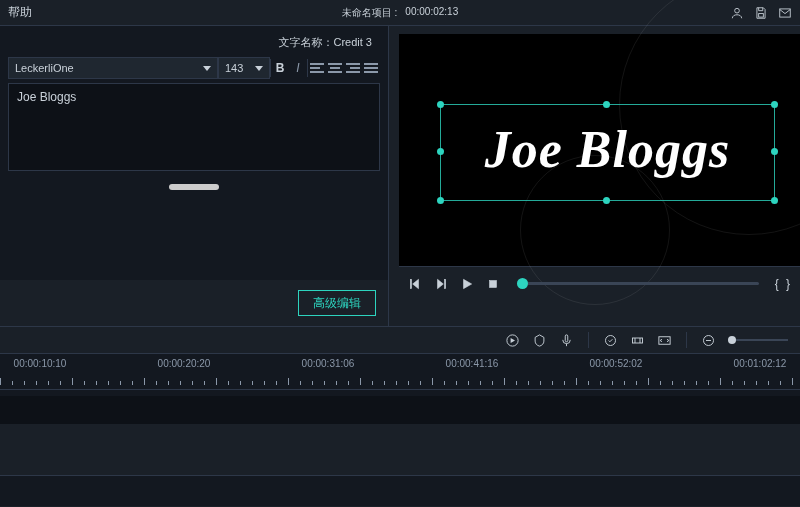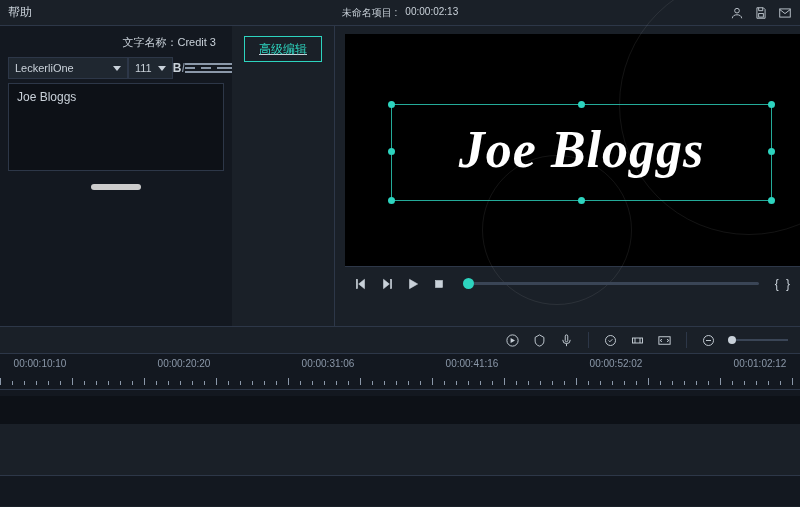--- a/index.html
+++ b/index.html
@@ -17,21 +17,21 @@
 
   
   .topbar { height: 26px; display: flex; align-items: center; padding: 0 8px; border-bottom: 1px solid var(--border); gap: 16px; }
   .topbar .left { display: flex; gap: 12px; }
   .topbar .center { position:absolute; left:50%; transform:translateX(-50%); display:flex; gap:8px; font-size:10px;}
   .topbar .right { margin-left: auto; display: flex; gap: 10px; }
   .top-icon svg { width: 14px; height: 14px; fill: none; stroke: var(--text); stroke-width: 1.5; display:block;}
 
   
   .main { display: flex; height: 300px; }
-  .left-panel { width: 335px; display:flex; border-right:1px solid var(--border); }
+  .left-panel { width: 389px; display:flex; flex-direction:column; border-right:1px solid var(--border); }
   .lp-body { flex:1; overflow:hidden; padding: 6px 8px 0 8px; background: #131820;}
   .label-row { text-align: right; font-size: 11px; padding: 3px 8px; color: var(--text); }
   .section { margin: 4px 0 8px 0; }
   .section-header { display:flex; align-items:center; gap:4px; font-size:11px; padding:3px 0; cursor:pointer;}
   .chevron-down { display:inline-block; width:0;height:0; border-left:4px solid transparent;border-right:4px solid transparent;border-top:5px solid var(--text);}
   .font-row { display:flex; gap:0; align-items:center; margin:4px 0;}
   .select { background: var(--panel2); border:1px solid var(--border); height:22px; display:flex; align-items:center; padding:0 6px; font-size:11px; gap:6px; cursor:pointer;}
   .select .chev { margin-left:auto; }
   .font-select { flex:1; min-width:120px;}
   .size-select { width:52px; }
@@ -41,21 +41,21 @@
   .fmt-btn.italic { font-style:italic; }
   .align-icon { width:14px;height:12px; position:relative;}
   .align-icon span{position:absolute;height:1.5px;background:var(--muted);left:0;right:0;}
   .align-icon .l1{top:1px;} .align-icon .l2{top:5px;} .align-icon .l3{top:9px;}
   .al-left .l2{right:4px;} .al-right .l2{left:4px;} .al-center .l2{left:2px;right:2px;}
 
   .text-input { width:100%; height:88px; background: var(--dark); border:1px solid var(--border); padding:6px 8px; font-size:12px; color:var(--text); resize:none; font-family:inherit;}
 
   .scroll-thumb { height:6px; width:50px; background:#ccc; margin:10px auto 2px auto; border-radius:3px;}
 
-  .lp-footer { display:flex; justify-content:flex-end; gap:10px; padding:10px 12px;text-decoration:underline; }
+  .lp-footer { display:flex; justify-content:flex-end; gap:10px; padding:10px 12px; }
   .btn { min-width:78px; height:26px; display:flex;align-items:center;justify-content:center; border:1px solid var(--accent); font-size:12px; cursor:pointer;}
   .btn-outline { color: var(--accent); background: transparent;}
   .btn-fill { background: var(--accent); color:#06332d; border-color:var(--accent);}
 
   
   .preview-panel { flex:1; display:flex; flex-direction:column; padding:8px 0 0 10px;}
   .preview-canvas { flex:1; background: #000; position:relative; border:1px solid #000; max-height:232px;}
   .sel-box { position:absolute; left:10%; right:6%; top:30%; height:42%; border:1px solid rgba(45,212,191,.8);}
   .sel-handle { position:absolute; width:7px;height:7px; background:var(--accent); border-radius:50%;}
   .sh-tl{top:-4px;left:-4px;} .sh-tm{top:-4px;left:50%;margin-left:-4px;} .sh-tr{top:-4px;right:-4px;}
@@ -132,21 +132,21 @@
       </div>
 
       <div class="section">
 
         <div class="font-row">
           <div class="select font-select">
             <span>LeckerliOne</span>
             <span class="chev chevron-down"></span>
           </div>
           <div class="select size-select">
-            <span>111</span>
+            <span>143</span>
             <span class="chev chevron-down"></span>
           </div>
           <div class="divider"></div>
           <div class="fmt-btn bold">B</div>
           <div class="fmt-btn italic">I</div>
           <div class="divider"></div>
           <div class="fmt-btn">
               <div class="align-icon al-left">
                 <span class="l1"></span>
                 <span class="l2"></span>

